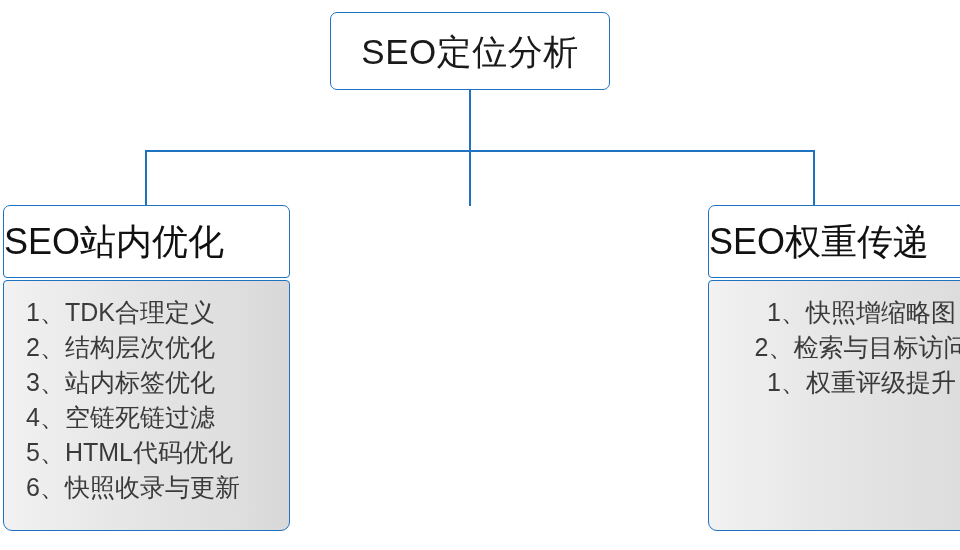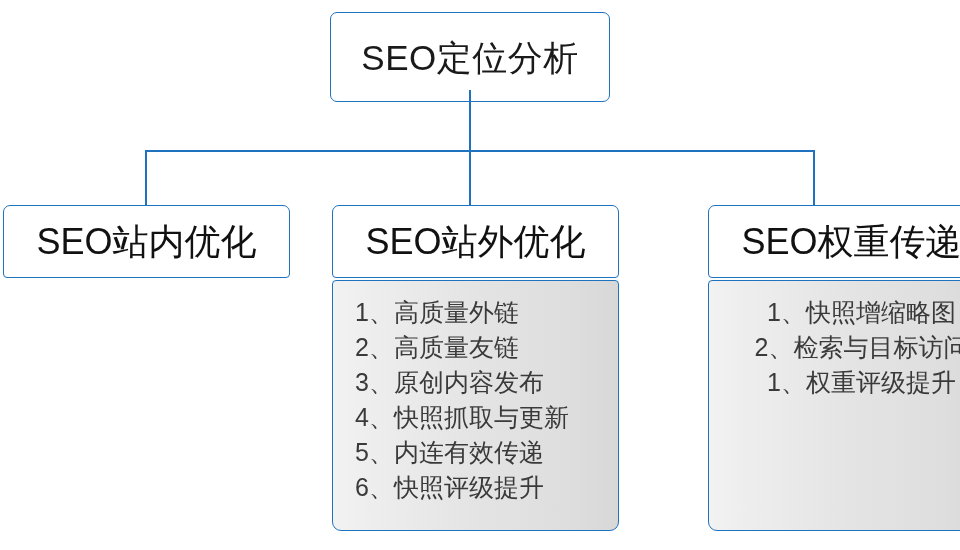--- a/index.html
+++ b/index.html
@@ -18,21 +18,21 @@
     width: 960px;
     height: 550px;
   }
 
   
   .root-box {
     position: absolute;
     left: 330px;
     top: 12px;
     width: 280px;
-    height: 90px;
+    height: 78px;
     box-sizing: border-box;
     border: 1.6px solid #1f72c0;
     border-radius: 7px;
     background: #ffffff;
     display: flex;
     align-items: center;
     justify-content: center;
   }
   .root-label {
     font-size: 35px;
@@ -75,21 +75,21 @@
 
   .col-header {
     box-sizing: border-box;
     width: 100%;
     height: 73px;
     border: 1.6px solid #1f72c0;
     border-radius: 7px 7px 4px 4px;
     background: #ffffff;
     display: flex;
     align-items: center;
-    justify-content: center;
+    justify-content: flex-start;
   }
   .col-header-label {
     font-size: 36px;
     color: #111111;
     line-height: 1;
     white-space: nowrap;
   }
 
   .col-list {
     box-sizing: border-box;
@@ -132,35 +132,30 @@
   <div class="conn conn-v-root"></div>
   <div class="conn conn-h-bus"></div>
   <div class="conn conn-v-a"></div>
   <div class="conn conn-v-b"></div>
   <div class="conn conn-v-c"></div>
 
   <div class="column col-1">
     <div class="col-header">
       <span class="col-header-label">SEO站内优化</span>
     </div>
+    <div class="col-list">
+      <div class="list-item">1、TDK合理定义</div>
+      <div class="list-item">2、结构层次优化</div>
+      <div class="list-item">3、站内标签优化</div>
+      <div class="list-item">4、空链死链过滤</div>
+      <div class="list-item">5、HTML代码优化</div>
+      <div class="list-item">6、快照收录与更新</div>
+    </div>
   </div>
 
-  <div class="column col-2">
-    <div class="col-header">
-      <span class="col-header-label">SEO站外优化</span>
-    </div>
-    <div class="col-list">
-      <div class="list-item">1、高质量外链</div>
-      <div class="list-item">2、高质量友链</div>
-      <div class="list-item">3、原创内容发布</div>
-      <div class="list-item">4、快照抓取与更新</div>
-      <div class="list-item">5、内连有效传递</div>
-      <div class="list-item">6、快照评级提升</div>
-    </div>
-  </div>
 
   <div class="column col-3">
     <div class="col-header">
       <span class="col-header-label">SEO权重传递</span>
     </div>
     <div class="col-list">
       <div class="list-item">1、快照增缩略图</div>
       <div class="list-item">2、检索与目标访问</div>
       <div class="list-item">1、权重评级提升</div>
     </div>

